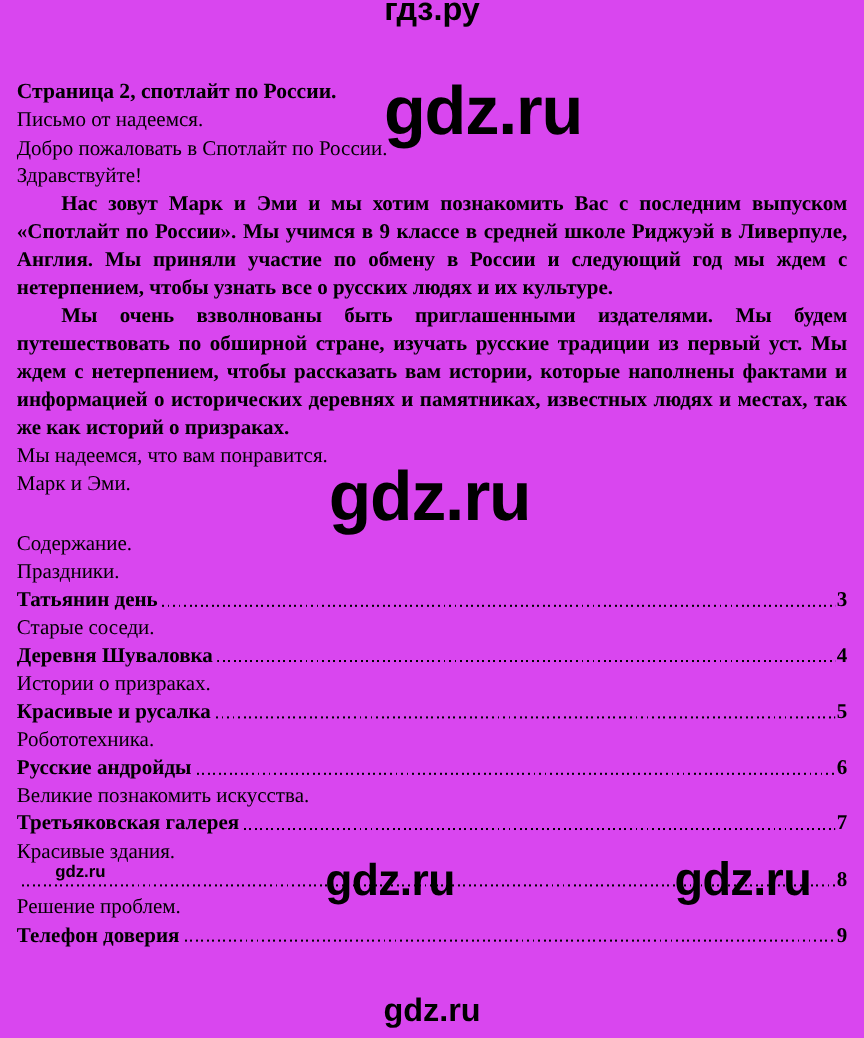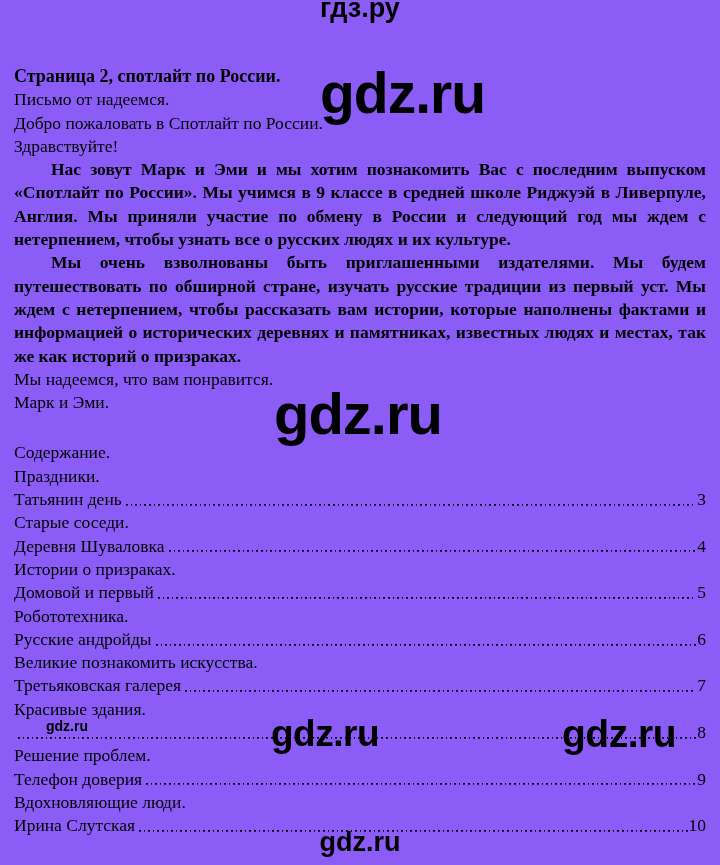--- a/index.html
+++ b/index.html
@@ -1,20 +1,20 @@
 <!DOCTYPE html>
 <html><head>
 <meta charset="utf-8">
 <style>
   html, body { margin: 0; padding: 0; background: #ffffff; }
   .page {
     position: relative;
     width: 720px;
     height: 865px;
-    background: #8b5cf6;
+    background: #d946ef;
     overflow: hidden;
     font-family: "Liberation Serif", serif;
     color: #000000;
   }
   .brand {
     font-family: "Liberation Sans", sans-serif;
     font-weight: 700;
     color: #000000;
   }
   .header-logo {
@@ -62,20 +62,21 @@
   .para {
     text-align: justify;
     text-indent: 37px;
     margin: 0;
     font-weight: bold;
   }
   .spacer { height: 27px; }
   .toc-entry {
     display: flex;
     align-items: baseline;
+    font-weight: bold;
   }
   .toc-entry .entry-label { white-space: nowrap; }
   .toc-entry .page-num { white-space: nowrap; }
   .leader {
     flex: 1 1 auto;
     align-self: stretch;
     margin: 0 1px 0 2px;
     background-image: repeating-linear-gradient(to right, #000 0 1.6px, transparent 1.6px 4.6px);
     background-size: 100% 1.7px;
     background-repeat: no-repeat;
@@ -127,21 +128,21 @@
       <div class="toc-entry">
         <span class="entry-label">Деревня Шуваловка</span>
         <span class="leader"></span>
         <span class="page-num">4</span>
       </div>
     </div>
 
     <div class="toc-section">
       <div class="line">Истории о призраках.</div>
       <div class="toc-entry">
-        <span class="entry-label">Домовой и первый</span>
+        <span class="entry-label">Красивые и русалка</span>
         <span class="leader"></span>
         <span class="page-num">5</span>
       </div>
     </div>
 
     <div class="toc-section">
       <div class="line">Робототехника.</div>
       <div class="toc-entry">
         <span class="entry-label">Русские андройды</span>
         <span class="leader"></span>
@@ -168,26 +169,18 @@
 
     <div class="toc-section">
       <div class="line">Решение проблем.</div>
       <div class="toc-entry">
         <span class="entry-label">Телефон доверия</span>
         <span class="leader"></span>
         <span class="page-num">9</span>
       </div>
     </div>
 
-    <div class="toc-section">
-      <div class="line">Вдохновляющие люди.</div>
-      <div class="toc-entry">
-        <span class="entry-label">Ирина Слутская</span>
-        <span class="leader"></span>
-        <span class="page-num">10</span>
-      </div>
-    </div>
 
   </div>
 
   <div class="brand footer-logo">gdz.ru</div>
 
 </div>
 
 </body></html>

